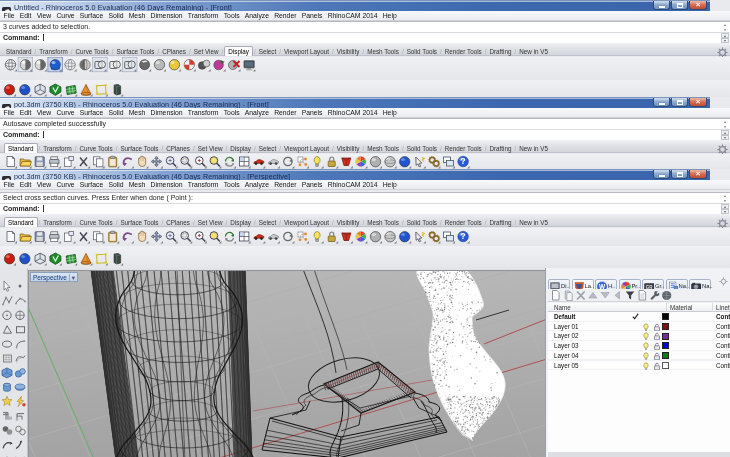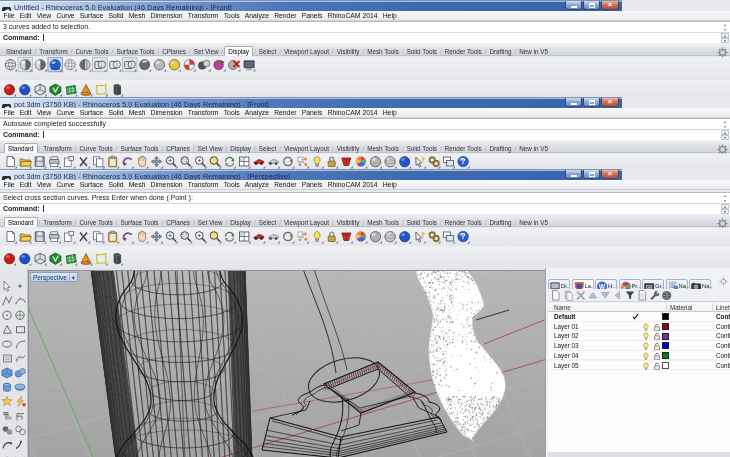--- a/index.html
+++ b/index.html
@@ -1,16 +1,16 @@
 <!DOCTYPE html>
 <html><head><meta charset="utf-8"><style>
 *{margin:0;padding:0;box-sizing:border-box}
 body{width:730px;height:457px;overflow:hidden;font-family:"Liberation Sans",sans-serif;background:#e9eaee;position:relative}
 .abs{position:absolute}
-.tb{position:absolute;left:0;width:622px;height:11px;background:linear-gradient(to right,#e2eaf6 0%,#bccee8 10%,#7d9dd0 25%,#4d77b8 45%,#3d68b0 70%,#3a64ac 100%);border-top:1px solid #7a93bb;box-shadow:inset 0 1px 0 rgba(255,255,255,0.55);overflow:hidden}
+.tb{position:absolute;left:0;width:710px;height:11px;background:linear-gradient(to right,#e2eaf6 0%,#bccee8 10%,#7d9dd0 25%,#4d77b8 45%,#3d68b0 70%,#3a64ac 100%);border-top:1px solid #7a93bb;box-shadow:inset 0 1px 0 rgba(255,255,255,0.55);overflow:hidden}
 .tbicon{position:absolute;left:2px;top:0.5px}
 .tbtext{position:absolute;left:14px;top:1.5px;font-size:7.2px;color:#15264e;white-space:nowrap;letter-spacing:0.1px}
 .winbtns{position:absolute;right:3px;top:0px;display:flex}
 .wb{width:17px;height:9px;border:1px solid #2c4a7c;border-top:none;border-radius:0 0 3px 3px;margin-left:1px;position:relative;background:linear-gradient(#d4e0f0,#8ba6cc 50%,#7195c2)}
 .wbclose{background:linear-gradient(#f0b8a8,#d86a50 50%,#c04a34);color:#fff;font-size:8px;line-height:8px;text-align:center;font-weight:bold;width:18px}
 .glyph-min{position:absolute;left:5px;top:5px;width:6px;height:2px;background:#fff;box-shadow:0 0 1px #345}
 .glyph-max{position:absolute;left:5px;top:2px;width:6px;height:5px;border:1px solid #fff;border-top:2px solid #fff}
 .menu{position:absolute;left:0;width:730px;height:10px;background:linear-gradient(#f8f9fb,#e9ebef);border-bottom:1px solid #d0d2d8;font-size:6.8px;color:#111;padding-left:1px;white-space:nowrap}
 .menu span{display:inline-block;padding:0 2.6px;line-height:10px}
 .cmdw{position:absolute;left:0;width:730px;height:22px;background:#fff;border-top:1px solid #b8bac0;border-bottom:1px solid #b8bac0}

